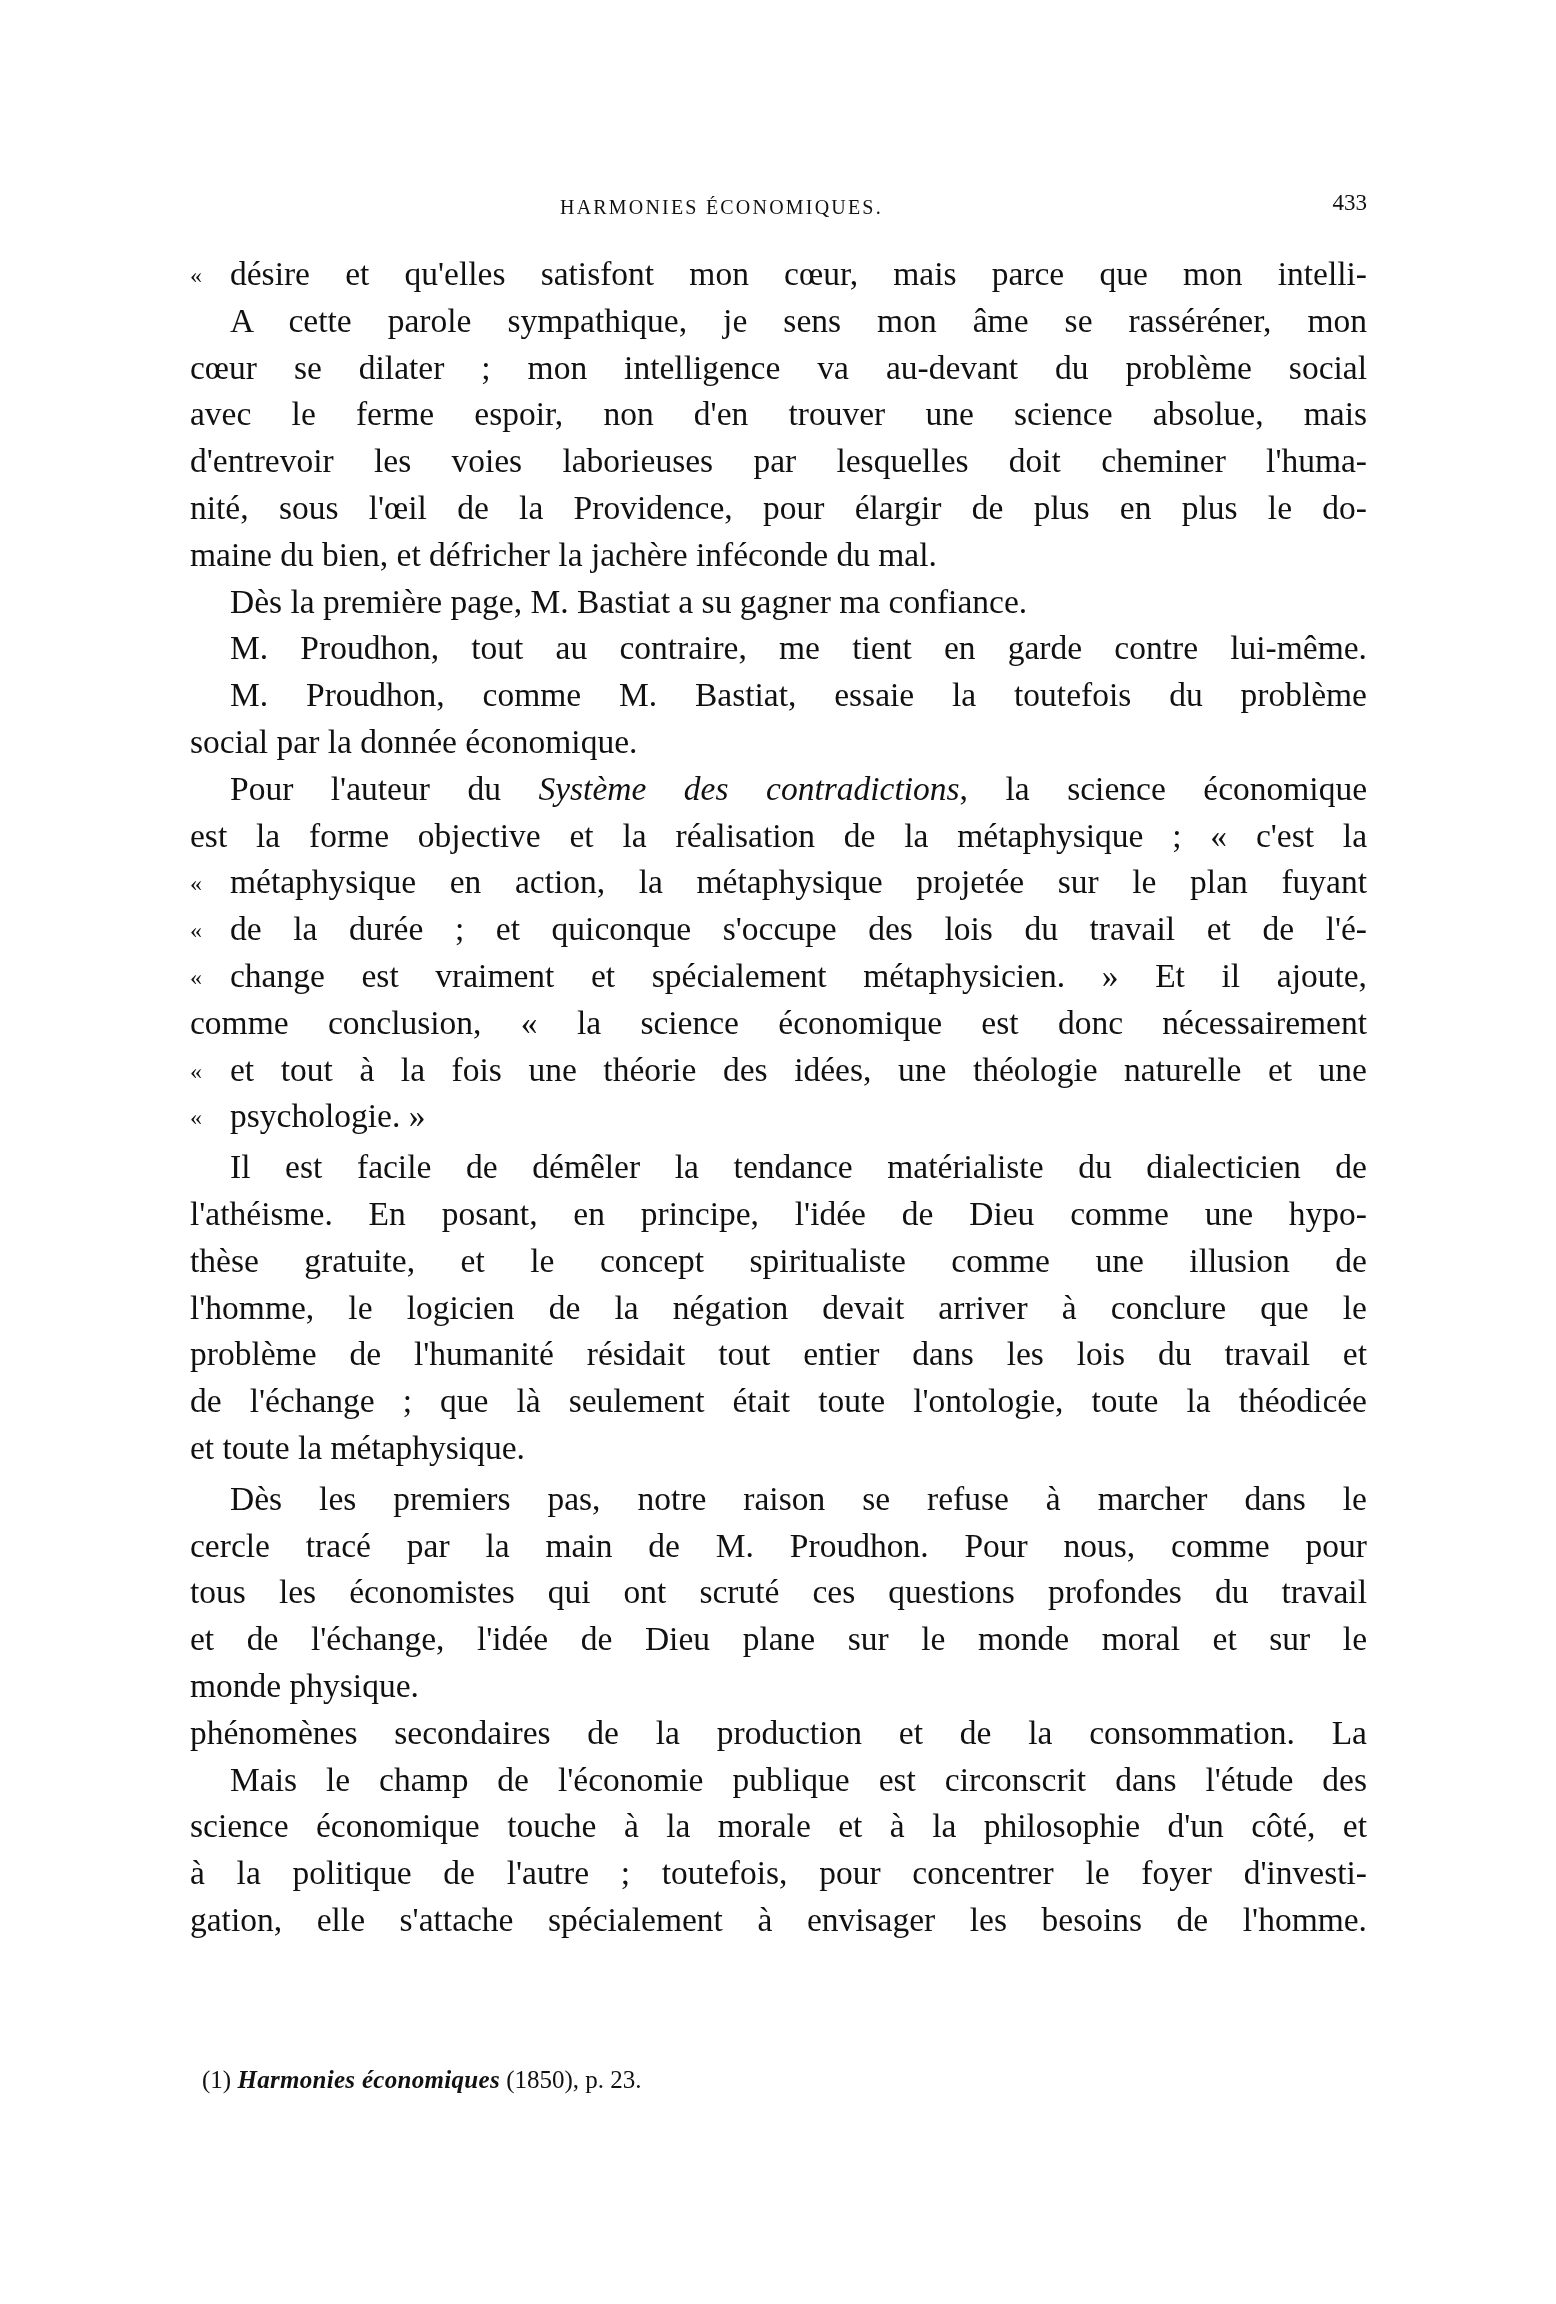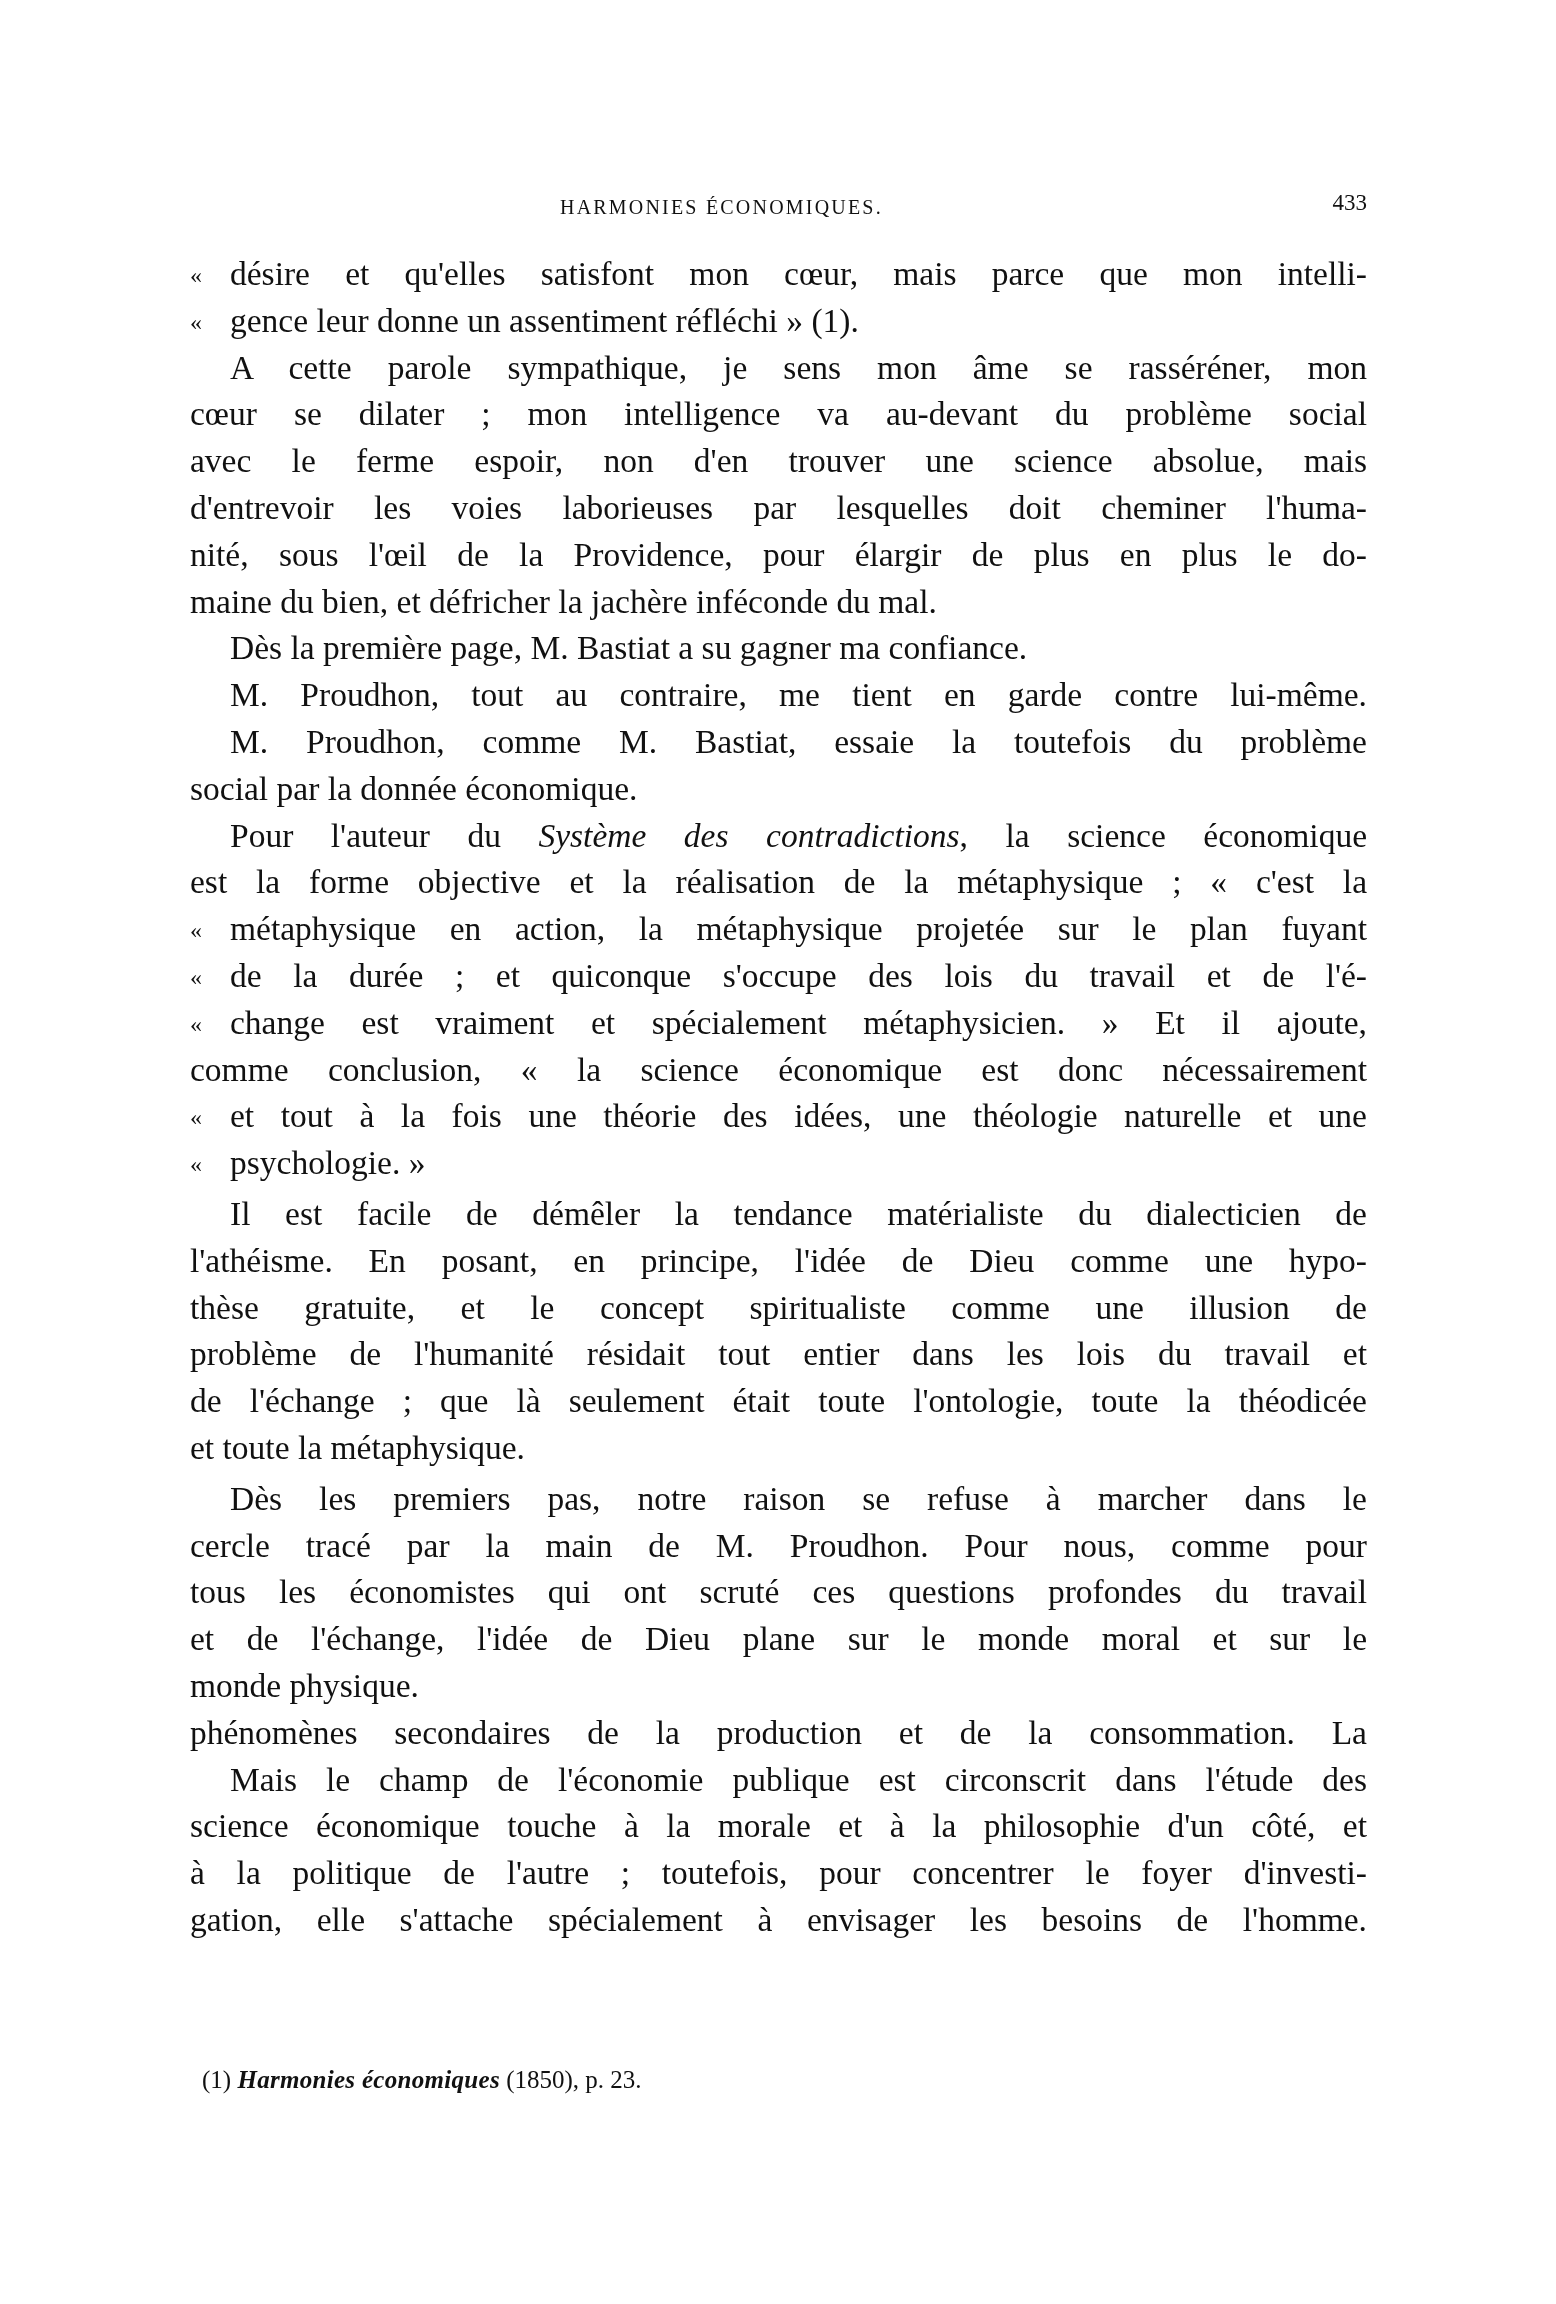--- a/index.html
+++ b/index.html
@@ -43,21 +43,20 @@
 <body>
 
 <div class="running-head">
   <div class="running-title">Harmonies économiques.</div>
   <div class="page-number">433</div>
 </div>
 
 <div class="body-text">
 
   <span class="line quote"><span class="qmark">«</span><span>désire et qu'elles satisfont mon cœur, mais parce que mon intelli-</span></span>
-  <span class="line quote last"><span class="qmark">«</span><span>gence leur donne un assentiment réfléchi » (1).</span></span>
 
   <span class="line indent">A cette parole sympathique, je sens mon âme se rasséréner, mon</span>
   <span class="line">cœur se dilater ; mon intelligence va au-devant du problème social</span>
   <span class="line">avec le ferme espoir, non d'en trouver une science absolue, mais</span>
   <span class="line">d'entrevoir les voies laborieuses par lesquelles doit cheminer l'huma-</span>
   <span class="line">nité, sous l'œil de la Providence, pour élargir de plus en plus le do-</span>
   <span class="line last">maine du bien, et défricher la jachère inféconde du mal.</span>
 
   <span class="line indent last">Dès la première page, M. Bastiat a su gagner ma confiance.</span>
 
@@ -72,20 +71,21 @@
   <span class="line quote"><span class="qmark">«</span><span>de la durée ; et quiconque s'occupe des lois du travail et de l'é-</span></span>
   <span class="line quote"><span class="qmark">«</span><span>change est vraiment et spécialement métaphysicien. » Et il ajoute,</span></span>
   <span class="line">comme conclusion, « la science économique est donc nécessairement</span>
   <span class="line quote"><span class="qmark">«</span><span>et tout à la fois une théorie des idées, une théologie naturelle et une</span></span>
   <span class="line quote last"><span class="qmark">«</span><span>psychologie. »</span></span>
   <div class="para-gap"></div>
 
   <span class="line indent">Il est facile de démêler la tendance matérialiste du dialecticien de</span>
   <span class="line">l'athéisme. En posant, en principe, l'idée de Dieu comme une hypo-</span>
   <span class="line">thèse gratuite, et le concept spiritualiste comme une illusion de</span>
+  <span class="line">l'homme, le logicien de la négation devait arriver à conclure que le</span>
   <span class="line">problème de l'humanité résidait tout entier dans les lois du travail et</span>
   <span class="line">de l'échange ; que là seulement était toute l'ontologie, toute la théodicée</span>
   <span class="line last">et toute la métaphysique.</span>
   <div class="para-gap"></div>
 
   <span class="line indent">Dès les premiers pas, notre raison se refuse à marcher dans le</span>
   <span class="line">cercle tracé par la main de M. Proudhon. Pour nous, comme pour</span>
   <span class="line">tous les économistes qui ont scruté ces questions profondes du travail</span>
   <span class="line">et de l'échange, l'idée de Dieu plane sur le monde moral et sur le</span>
   <span class="line last">monde physique.</span>

